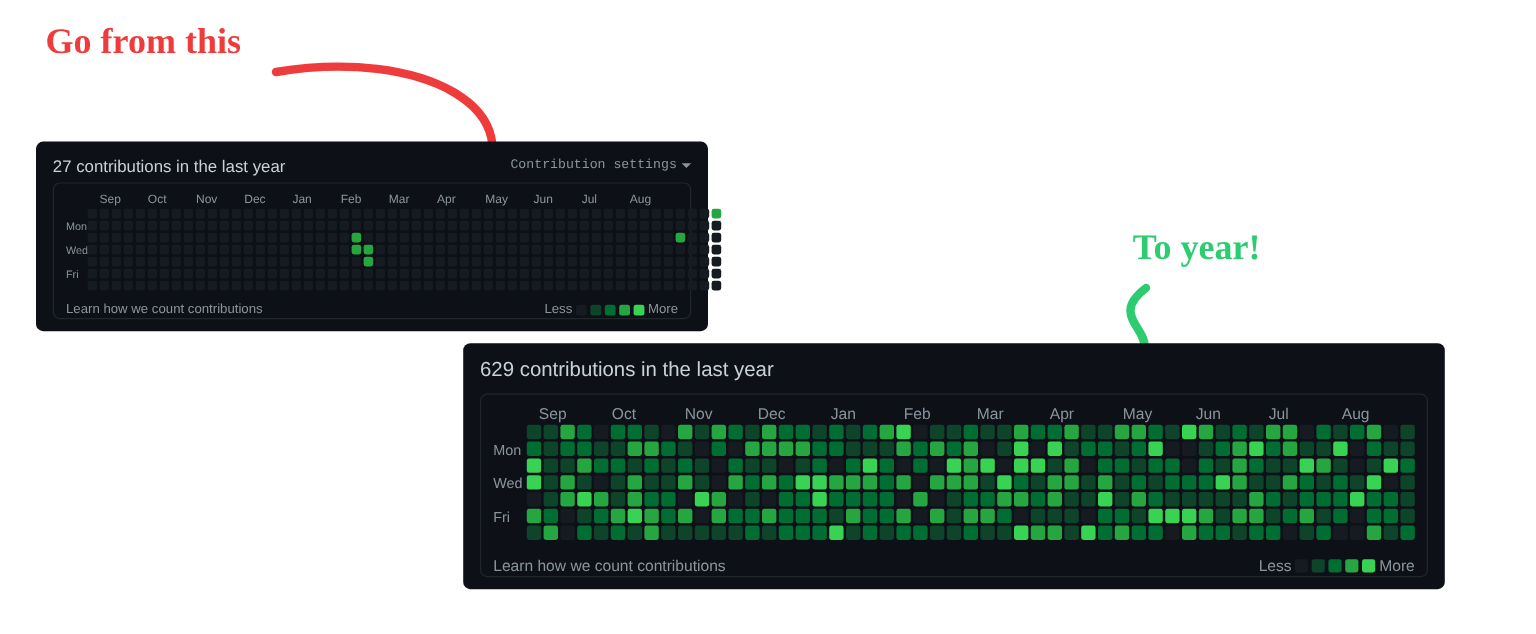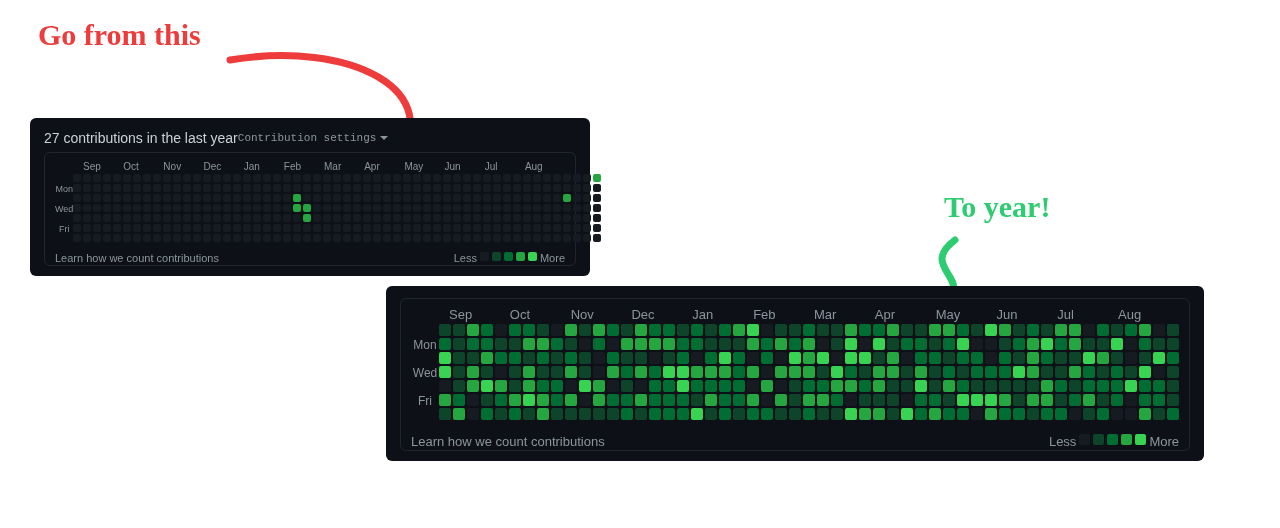--- a/index.html
+++ b/index.html
@@ -25,21 +25,21 @@
   
   .card {
     position: absolute;
     background: #0d1117;
     border-radius: 6px;
     color: #c9d1d9;
     padding: 12px 14px 10px 14px;
   }
   .card .header {
     display:flex;
-    justify-content: flex-start;
+    justify-content: space-between;
     align-items: center;
     font-size: 14px;
     color:#c9d1d9;
     margin-bottom:6px;
   }
   .card.big .header { font-size:17px; margin-bottom:10px; }
   .settings {
     font-size:11px;
     color:#8b949e;
     display:flex;
@@ -68,21 +68,20 @@
   .card.big .months { font-size:13px; margin-left:38px; }
   .months span { display:inline-block; }
 
   .grid-wrap { display:flex; }
   .daylabels {
     display:flex;
     flex-direction:column;
     font-size:9px;
     color:#8b949e;
     width:28px;
-    text-align:center;
   }
   .card.big .daylabels { font-size:12px; width:38px;}
   .daylabels span { height:10px; line-height:10px; }
   .card.big .daylabels span { height:14px; line-height:14px; }
 
   .grid {
     display:grid;
     grid-auto-flow:column;
     gap:2px;
   }
@@ -99,21 +98,21 @@
 
   .footer {
     display:flex;
     justify-content:space-between;
     align-items:center;
     font-size:11px;
     color:#8b949e;
     margin-top:8px;
   }
   .card.big .footer{ font-size:13px; margin-top:12px;}
-  .legend { display:flex; gap:3px;}
+  .legend { display:flex; align-items:center; gap:3px;}
   .legend .sw { width:9px;height:9px;border-radius:2px;}
   .card.big .legend .sw{ width:11px;height:11px;}
   .learn-link { cursor:pointer; }
 
   
   .arrow { position:absolute; overflow:visible; }
 </style>
 </head>
 <body>
 
@@ -547,20 +546,23 @@
         <span class="sw lv2"></span>
         <span class="sw lv3"></span>
         <span class="sw lv4"></span>
         <span>More</span>
       </span>
     </div>
   </div>
 </div>
 
 <div class="card big" id="card-big" style="left:386px; top:286px; width:818px;">
+  <div class="header">
+    <span>629 contributions in the last year</span>
+  </div>
   <div class="graph-box">
     <div class="months">
         <span style="width: 61.8333px;">Sep</span>
         <span style="width: 61.8333px;">Oct</span>
         <span style="width: 61.8333px;">Nov</span>
         <span style="width: 61.8333px;">Dec</span>
         <span style="width: 61.8333px;">Jan</span>
         <span style="width: 61.8333px;">Feb</span>
         <span style="width: 61.8333px;">Mar</span>
         <span style="width: 61.8333px;">Apr</span>

